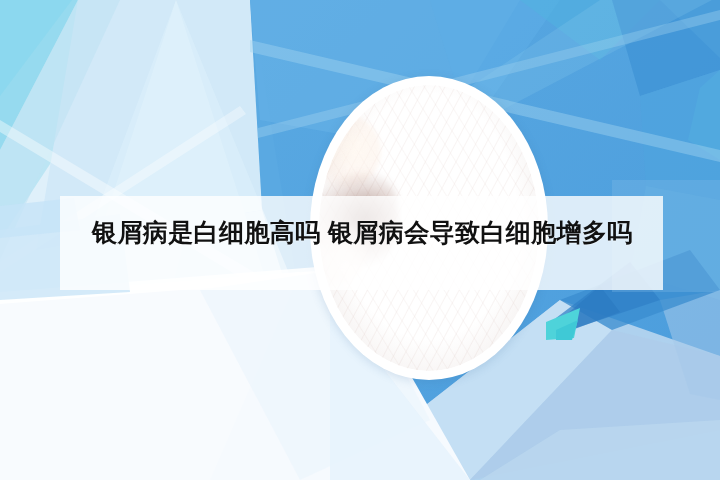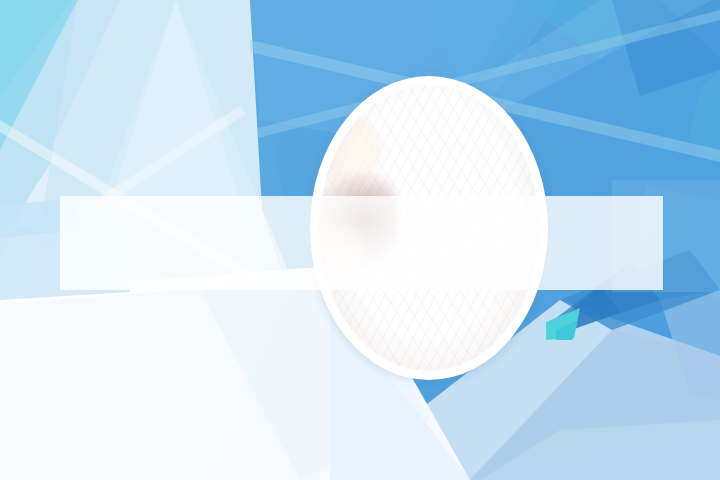--- a/index.html
+++ b/index.html
@@ -223,14 +223,15 @@
       <div id="skin"></div>
       <div id="creases"></div>
       <div id="toe-hi"></div>
       <div id="toe-shadow"></div>
       <div id="toe-hi2"></div>
       <div id="photo-vignette"></div>
     </div>
   </div>
 
   <div id="text-band"></div>
+  <p id="title-text">银屑病是白细胞高吗 银屑病会导致白细胞增多吗</p>
 
 </div>
 
 </body></html>

